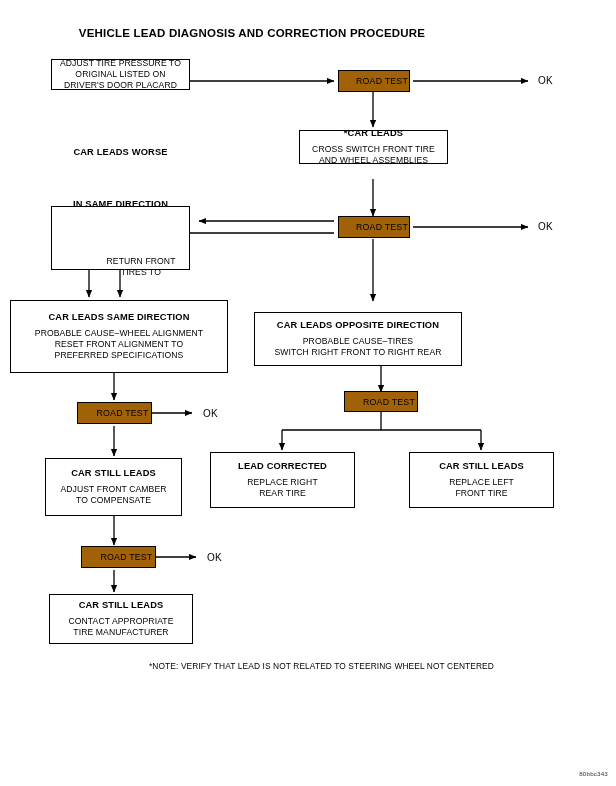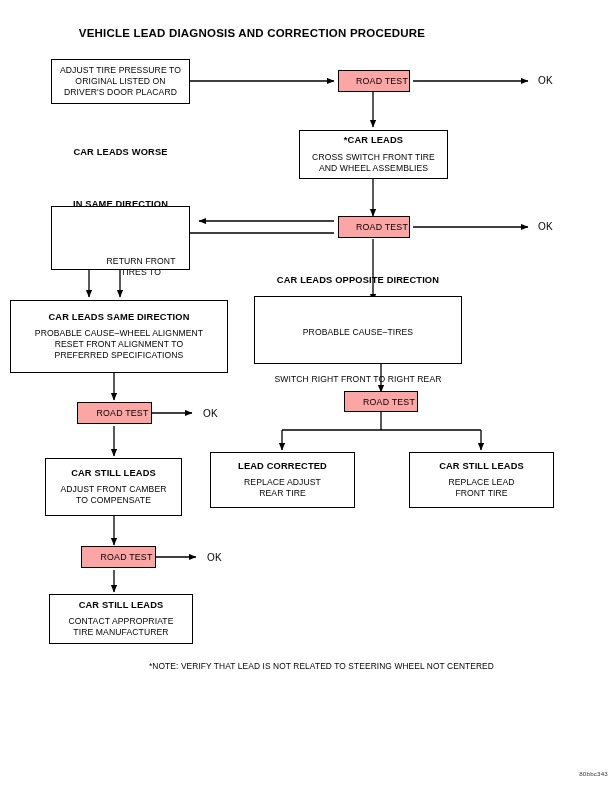--- a/index.html
+++ b/index.html
@@ -21,21 +21,21 @@
     box-sizing:border-box;display:flex;flex-direction:column;
     align-items:center;justify-content:center;text-align:center;
     line-height:1.28;
   }
   .box .hd{font-size:9.3px;font-weight:bold;letter-spacing:.15px;}
   .box .bd{font-size:8.6px;letter-spacing:.1px;}
   .box .bd.gap{margin-top:6px;padding-left:41px;}
   .box .hd + .bd{margin-top:5px;}
 
   .rt{
-    position:absolute;border:1.4px solid #000;background:#fca5a5;
+    position:absolute;border:1.4px solid #000;background:#a16207;
     box-sizing:border-box;display:flex;align-items:center;justify-content:center;
     font-size:8.8px;letter-spacing:.2px;padding-left:16px;
   }
 
   .ok{
     position:absolute;font-size:10px;letter-spacing:.2px;
   }
 
   .note{
     position:absolute;left:149px;top:661px;font-size:8.4px;letter-spacing:.1px;
@@ -91,32 +91,32 @@
 
       <path d="M381,363 L381,392" marker-end="url(#ah)"></path>
 
       <path d="M381,412 L381,430"></path>
       <path d="M282,430 L481,430"></path>
       <path d="M282,430 L282,450" marker-end="url(#ah)"></path>
       <path d="M481,430 L481,450" marker-end="url(#ah)"></path>
     </g>
   </svg>
 
-  <div class="box" style="left:51px;top:59px;width:139px;height:45px;">
+  <div class="box" style="left:51px;top:59px;width:139px;height:31px;">
     <div class="bd">ADJUST TIRE PRESSURE TO</div>
     <div class="bd">ORIGINAL LISTED ON</div>
     <div class="bd">DRIVER'S DOOR PLACARD</div>
   </div>
 
   <div class="rt" style="left:338px;top:70px;width:72px;height:22px;">
     <span>ROAD TEST</span>
   </div>
   <div class="ok" style="left:538px;top:75px;">OK</div>
 
-  <div class="box" style="left:299px;top:130px;width:149px;height:49px;">
+  <div class="box" style="left:299px;top:130px;width:149px;height:34px;">
     <div class="hd">*CAR LEADS</div>
     <div class="bd">CROSS SWITCH FRONT TIRE</div>
     <div class="bd">AND WHEEL ASSEMBLIES</div>
   </div>
 
   <div class="rt" style="left:338px;top:216px;width:72px;height:22px;">
     <span>ROAD TEST</span>
   </div>
   <div class="ok" style="left:538px;top:221px;">OK</div>
 
@@ -127,21 +127,21 @@
     <div class="bd">ORIGINAL POSITION</div>
   </div>
 
   <div class="box" style="left:10px;top:300px;width:218px;height:73px;">
     <div class="hd">CAR LEADS SAME DIRECTION</div>
     <div class="bd">PROBABLE CAUSE–WHEEL ALIGNMENT</div>
     <div class="bd">RESET FRONT ALIGNMENT TO</div>
     <div class="bd">PREFERRED SPECIFICATIONS</div>
   </div>
 
-  <div class="box" style="left:254px;top:296px;width:208px;height:68px;gap:36px;">
+  <div class="box" style="left:254px;top:312px;width:208px;height:54px;">
     <div class="hd">CAR LEADS OPPOSITE DIRECTION</div>
     <div class="bd">PROBABLE CAUSE–TIRES</div>
     <div class="bd">SWITCH RIGHT FRONT TO RIGHT REAR</div>
   </div>
 
   <div class="rt" style="left:77px;top:402px;width:75px;height:22px;">
     <span>ROAD TEST</span>
   </div>
   <div class="ok" style="left:203px;top:408px;">OK</div>
 
@@ -150,27 +150,27 @@
   </div>
 
   <div class="box" style="left:45px;top:458px;width:137px;height:58px;">
     <div class="hd">CAR STILL LEADS</div>
     <div class="bd">ADJUST FRONT CAMBER</div>
     <div class="bd">TO COMPENSATE</div>
   </div>
 
   <div class="box" style="left:210px;top:452px;width:145px;height:56px;">
     <div class="hd">LEAD CORRECTED</div>
-    <div class="bd">REPLACE ADJUST</div>
+    <div class="bd">REPLACE RIGHT</div>
     <div class="bd">REAR TIRE</div>
   </div>
 
   <div class="box" style="left:409px;top:452px;width:145px;height:56px;">
     <div class="hd">CAR STILL LEADS</div>
-    <div class="bd">REPLACE LEAD</div>
+    <div class="bd">REPLACE LEFT</div>
     <div class="bd">FRONT TIRE</div>
   </div>
 
   <div class="rt" style="left:81px;top:546px;width:75px;height:22px;">
     <span>ROAD TEST</span>
   </div>
   <div class="ok" style="left:207px;top:552px;">OK</div>
 
   <div class="box" style="left:49px;top:594px;width:144px;height:50px;">
     <div class="hd">CAR STILL LEADS</div>

